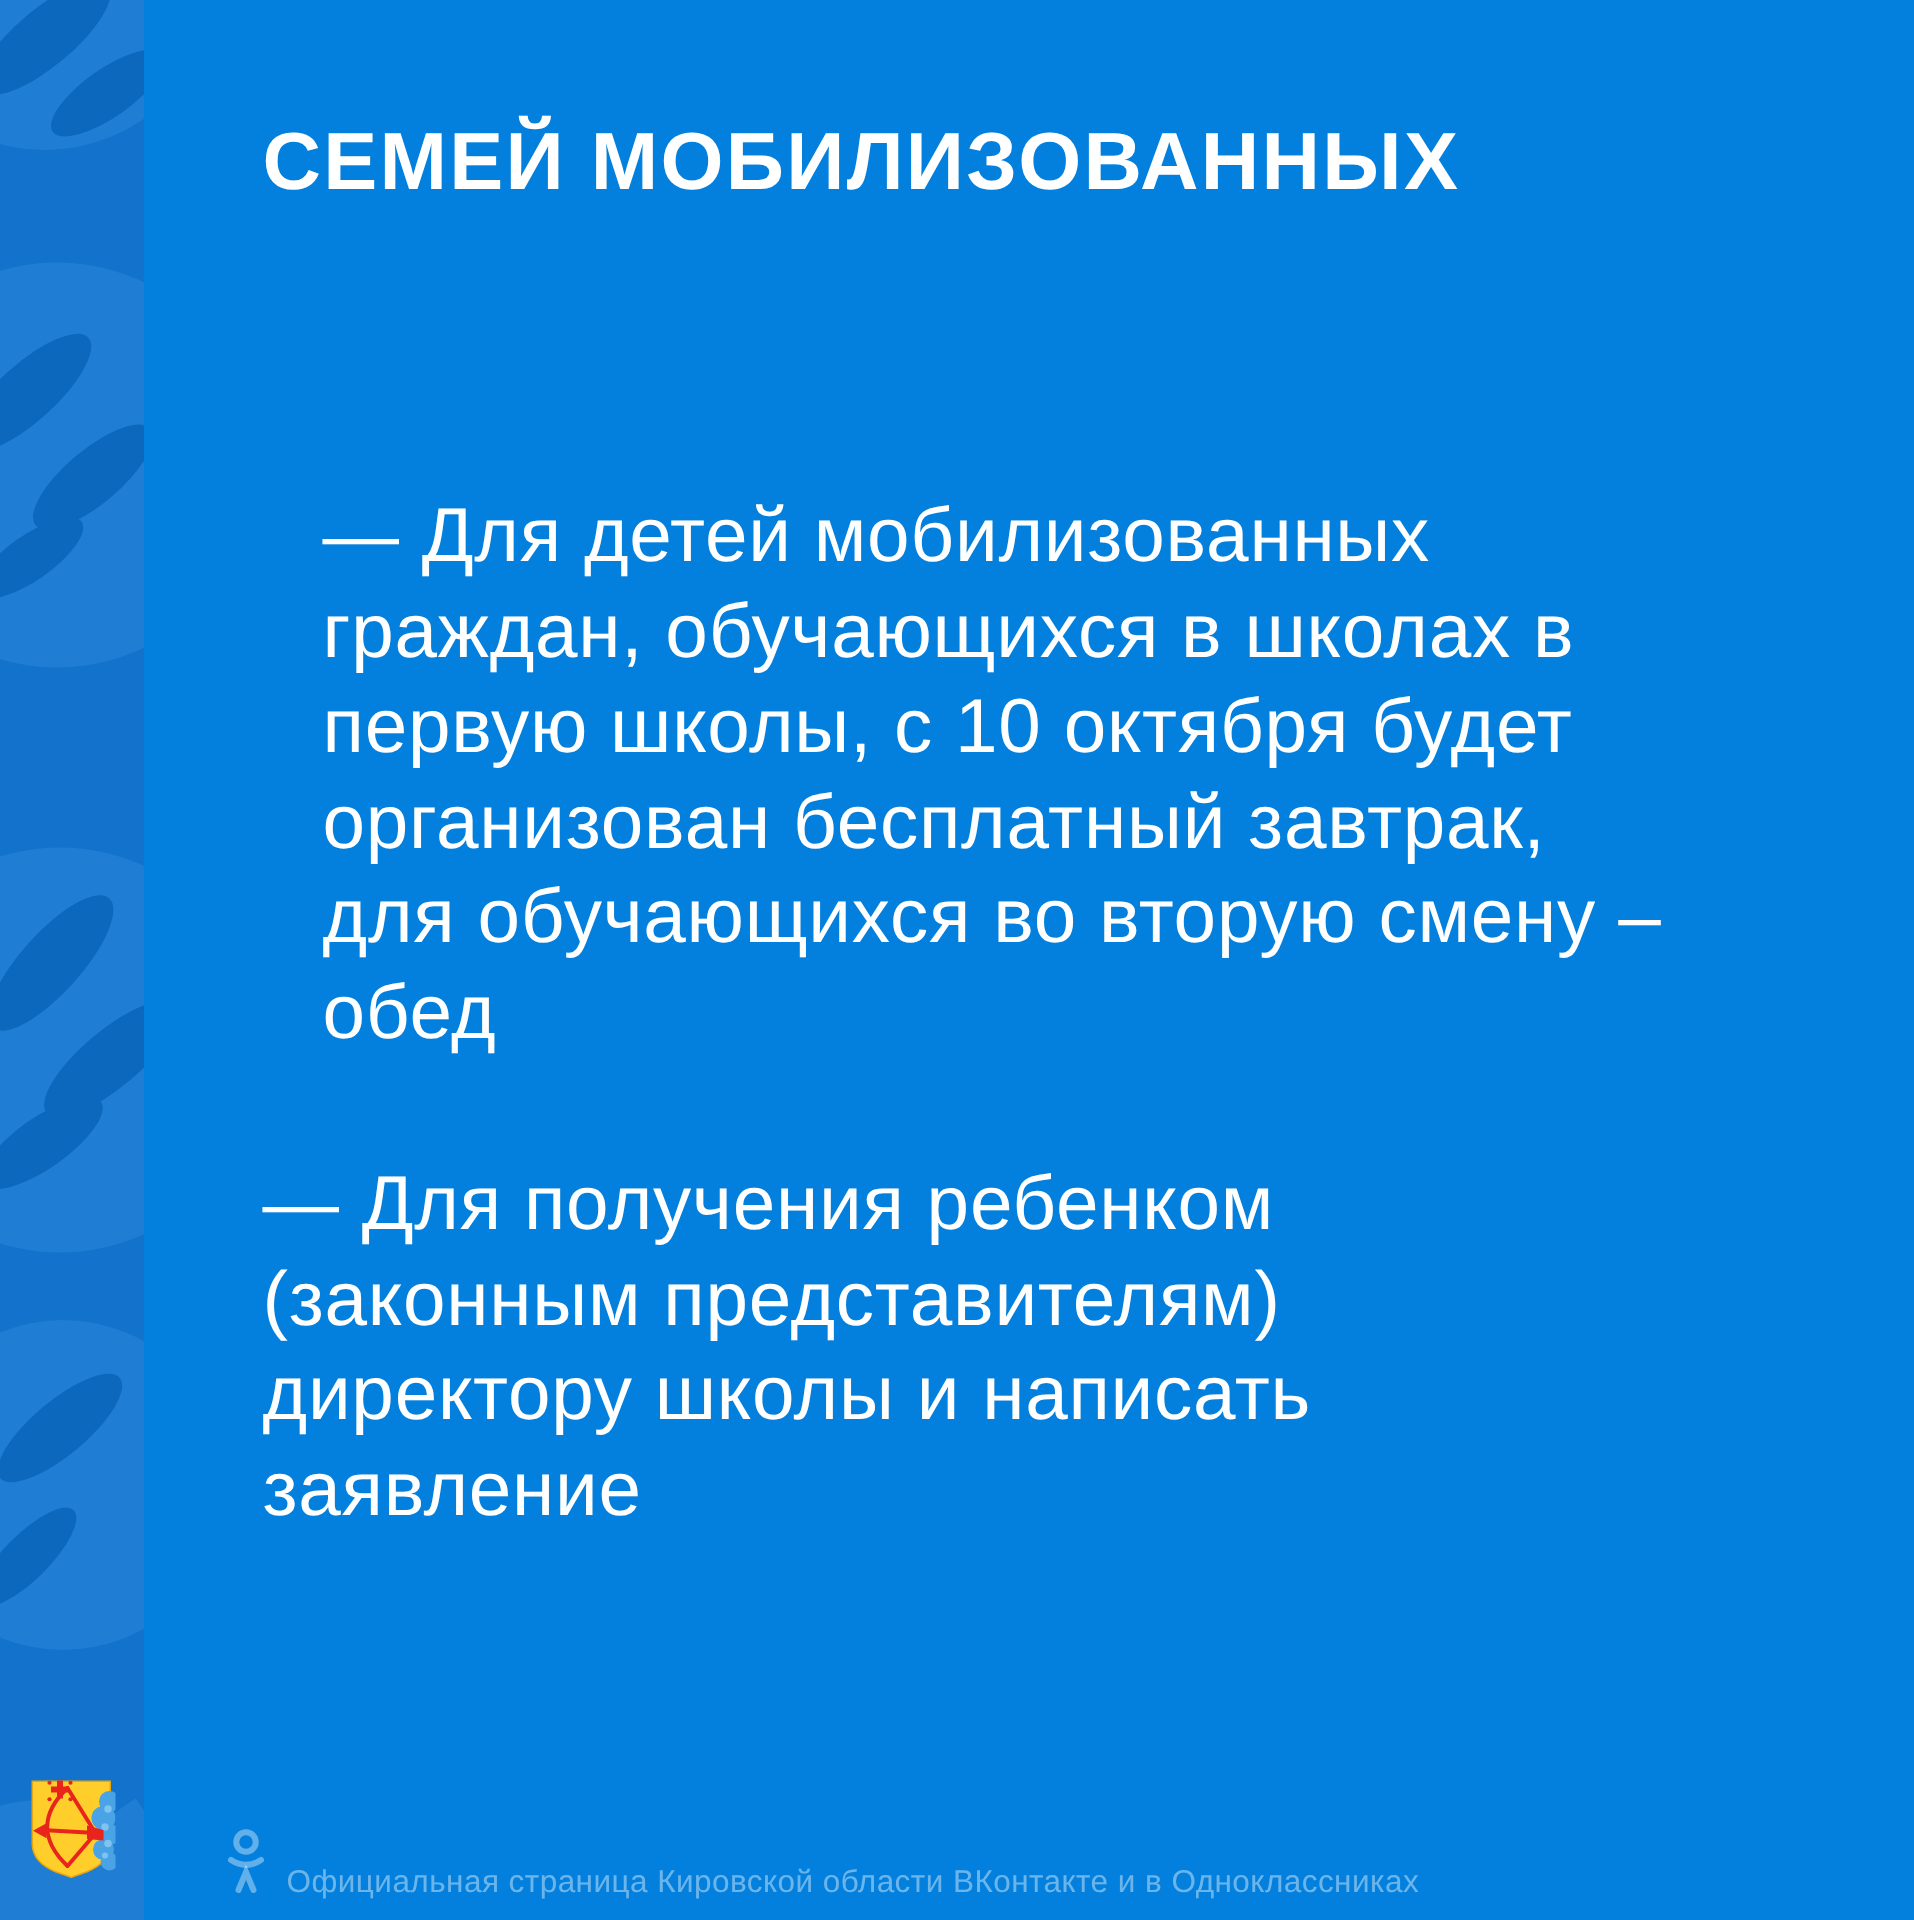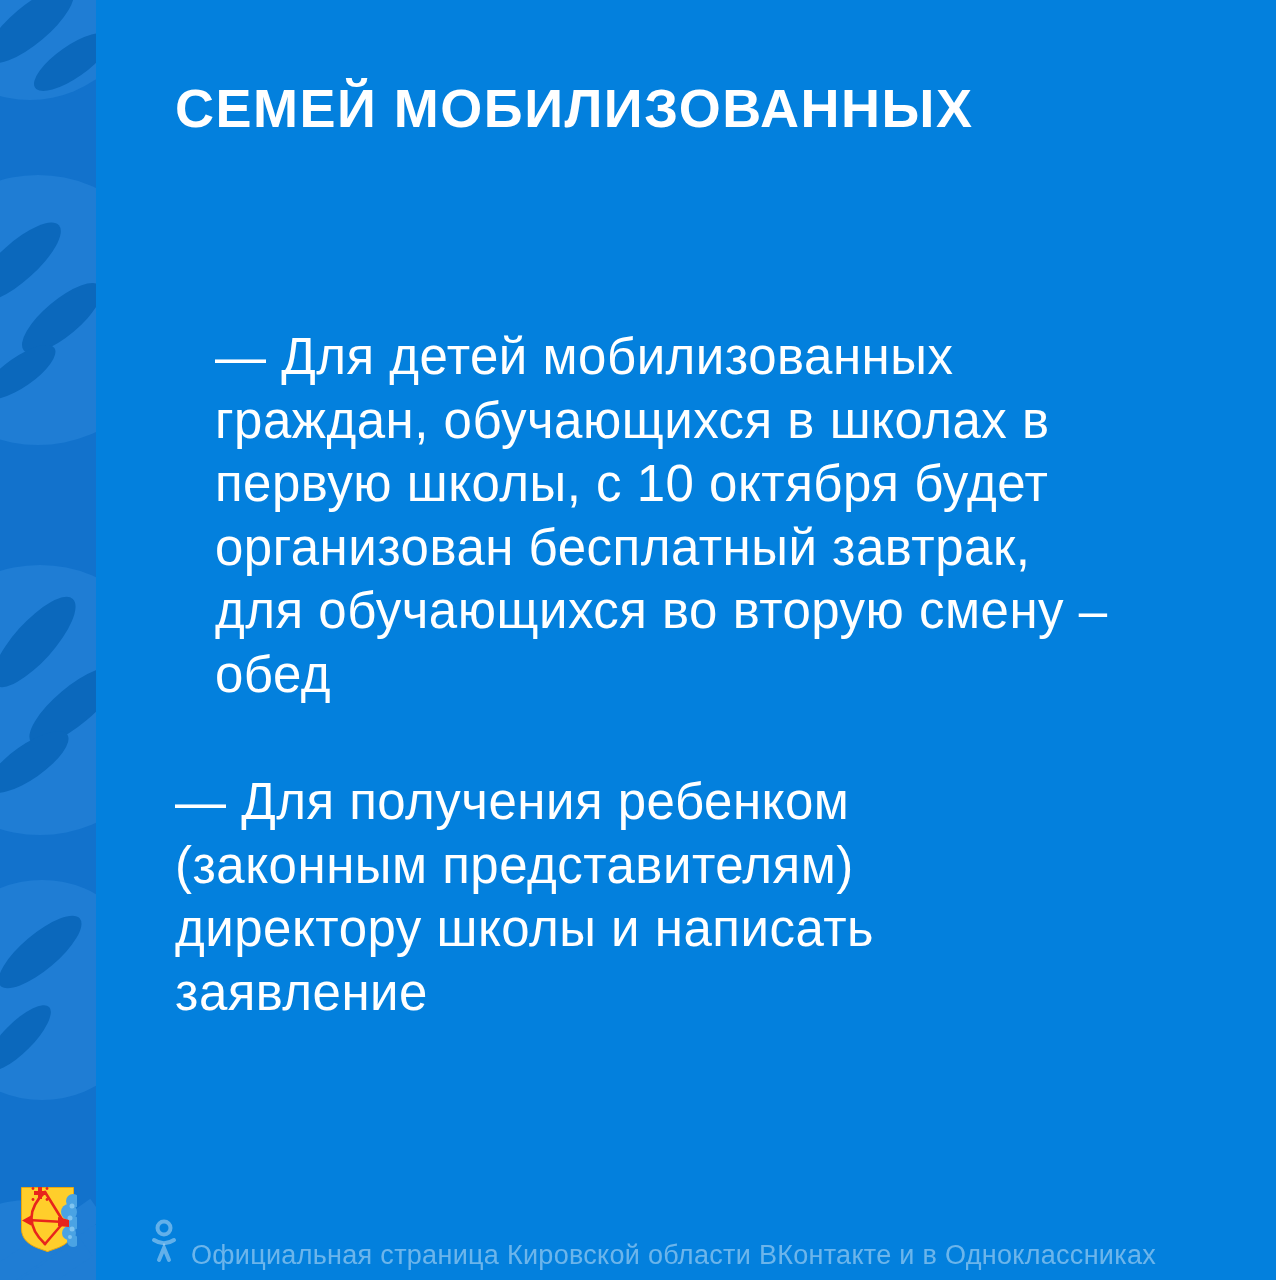--- a/index.html
+++ b/index.html
@@ -12,21 +12,21 @@
   .strip{position:absolute;left:0;top:0;width:96px;height:1280px;}
   .content{position:absolute;left:175px;color:#FFFFFF;}
   .title{top:70px;width:1020px;font-size:54px;line-height:76px;font-weight:700;letter-spacing:1.5px;}
   .para{width:1040px;font-size:51px;line-height:63.5px;font-weight:400;letter-spacing:.5px;}
   .p1{top:325px;margin-left:40px;}
   .p2{top:770px;}
   .para .b{font-weight:400;}
   .line{white-space:nowrap;}
   .footer-caption{
     position:absolute;left:191px;top:1242px;
-    font-size:27px;line-height:26px;color:rgba(255,255,255,0.42);letter-spacing:.3px;
+    font-size:21px;line-height:26px;color:rgba(255,255,255,0.42);letter-spacing:.3px;
   }
   .vk-mark{
     position:absolute;left:109px;top:1292px;
     font-size:33px;font-weight:700;color:rgba(255,255,255,0.38);
     letter-spacing:-1px;line-height:34px;
   }
   .ok-mark{position:absolute;left:151px;top:1219px;width:26px;height:44px;}
   .coat{position:absolute;left:18px;top:1185px;width:59px;height:67px;}
 </style>
 </head>

